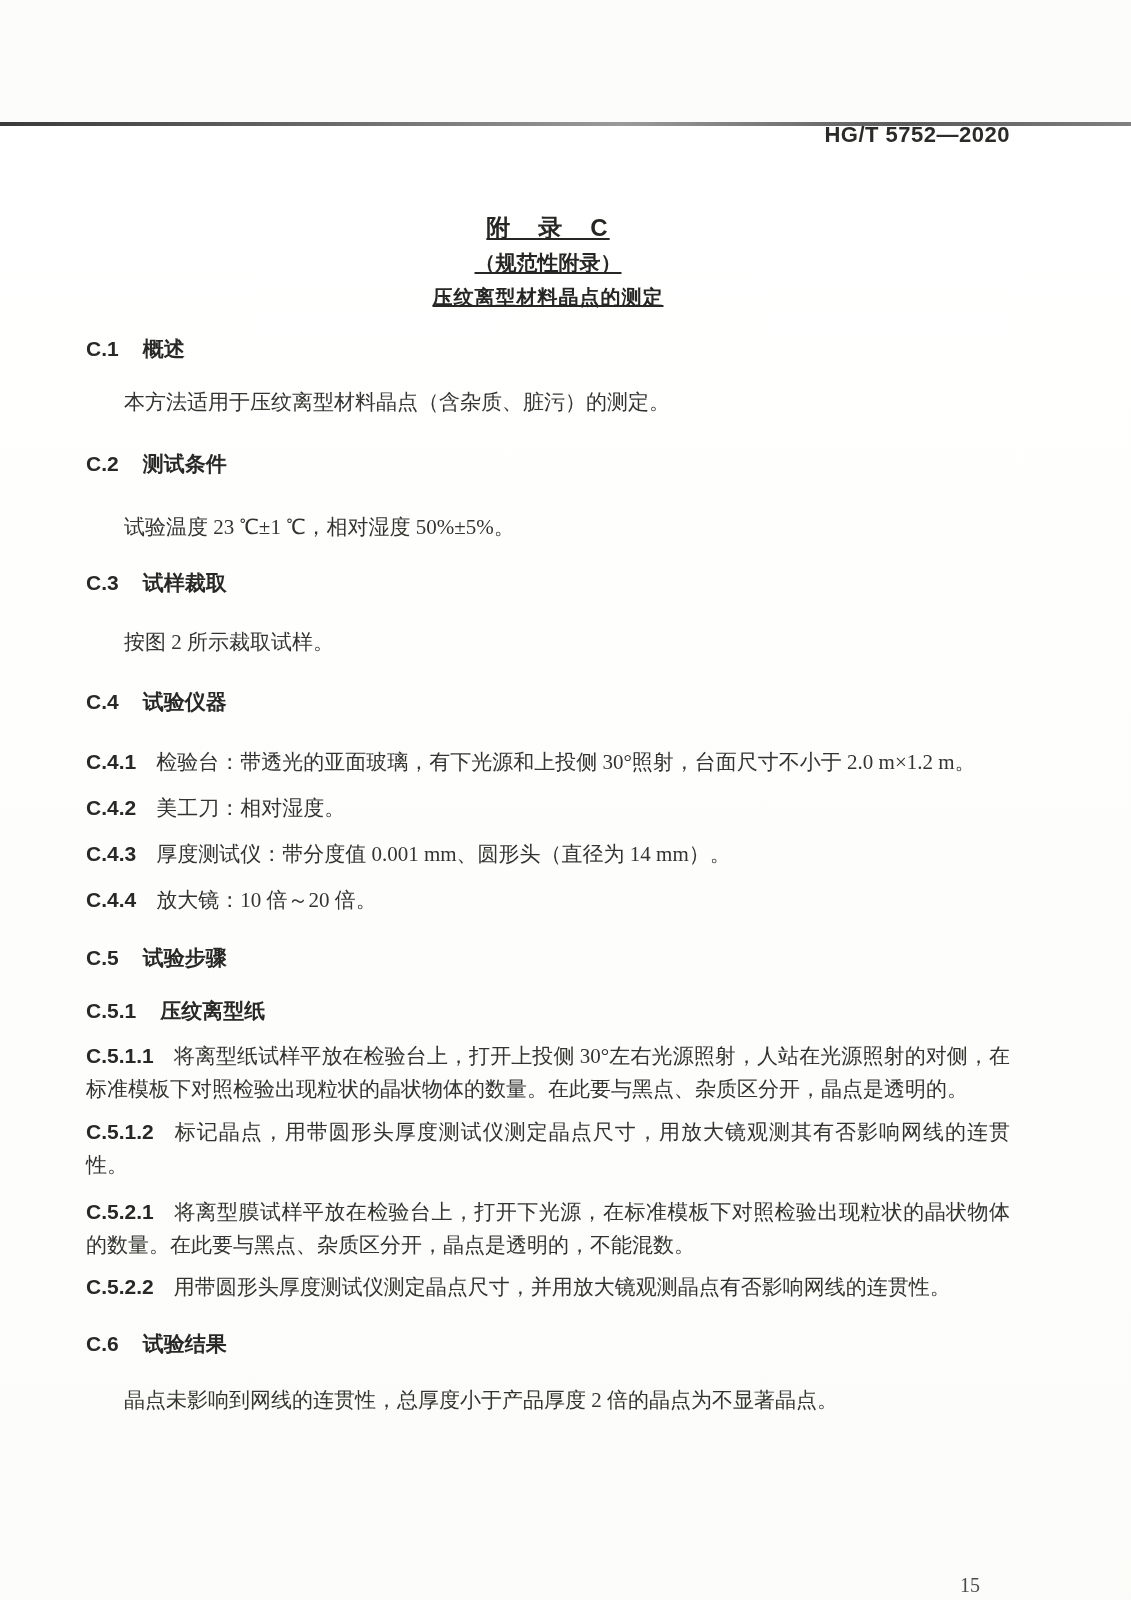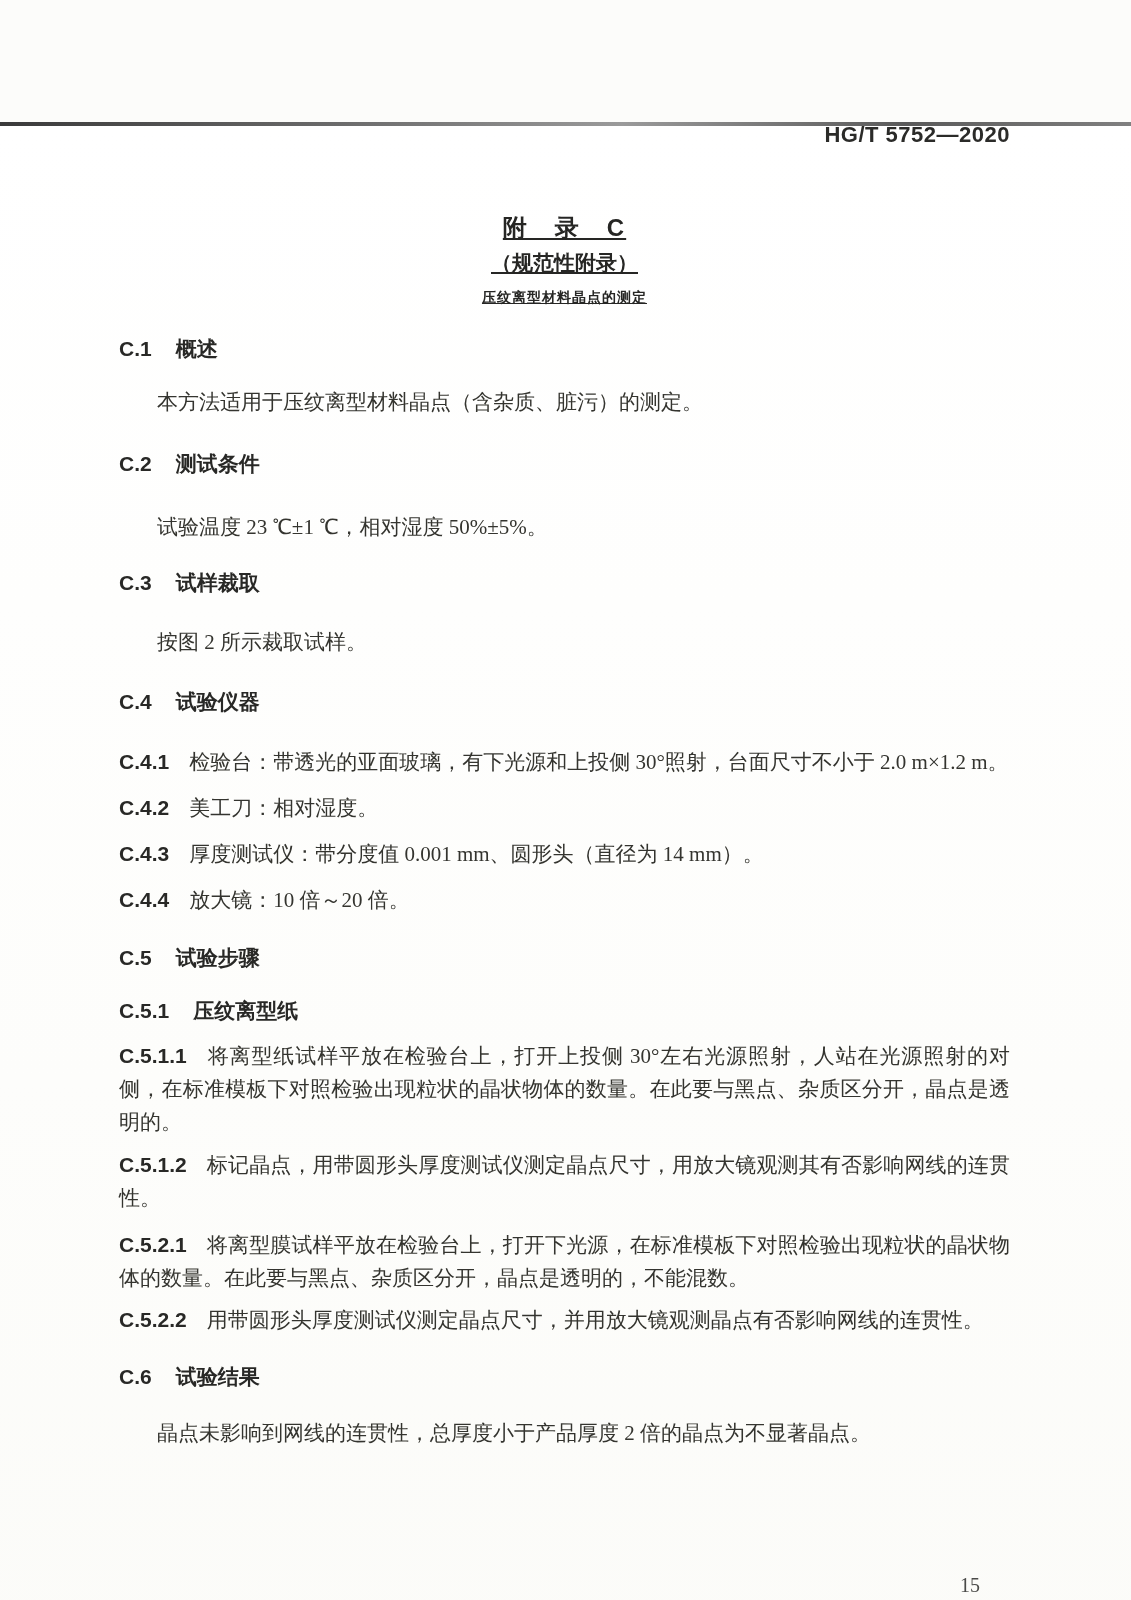--- a/index.html
+++ b/index.html
@@ -20,21 +20,21 @@
     box-sizing: border-box;
   }
   .scan-top-edge {
     position: absolute;
     top: 0; left: 0;
     width: 100%;
     height: 4px;
     background: linear-gradient(90deg, #3a3a3a 0%, #6b6b6b 30%, #9a9a9a 55%, #5a5a5a 80%, #808080 100%);
   }
   .content {
-    padding: 0 121px 0 119px;
+    padding: 0 121px 0 86px;
   }
   .std-no {
     margin-top: 122px;
     text-align: right;
     font-family: "Liberation Sans", sans-serif;
     font-weight: bold;
     font-size: 22px;
     line-height: 26px;
     letter-spacing: 0.5px;
     color: #2b2b29;
@@ -42,21 +42,21 @@
   .title-block {
     margin-top: 62px;
     text-align: center;
     font-family: "Liberation Sans", sans-serif;
     font-weight: bold;
     color: #262624;
     text-decoration: underline;
   }
   .title-l1 { font-size: 24px; line-height: 36px; letter-spacing: 2px; }
   .title-l2 { font-size: 21px; line-height: 34px; }
-  .title-l3 { font-size: 14px; line-height: 34px; letter-spacing: 1px; }
+  .title-l3 { font-size: 20px; line-height: 34px; letter-spacing: 1px; }
   .h2, .h3 {
     font-family: "Liberation Sans", sans-serif;
     font-weight: bold;
     font-size: 21px;
     line-height: 33px;
     color: #282826;
     margin: 0;
   }
   .h2 .num, .h3 .num { margin-right: 24px; }
   p.body-p {

